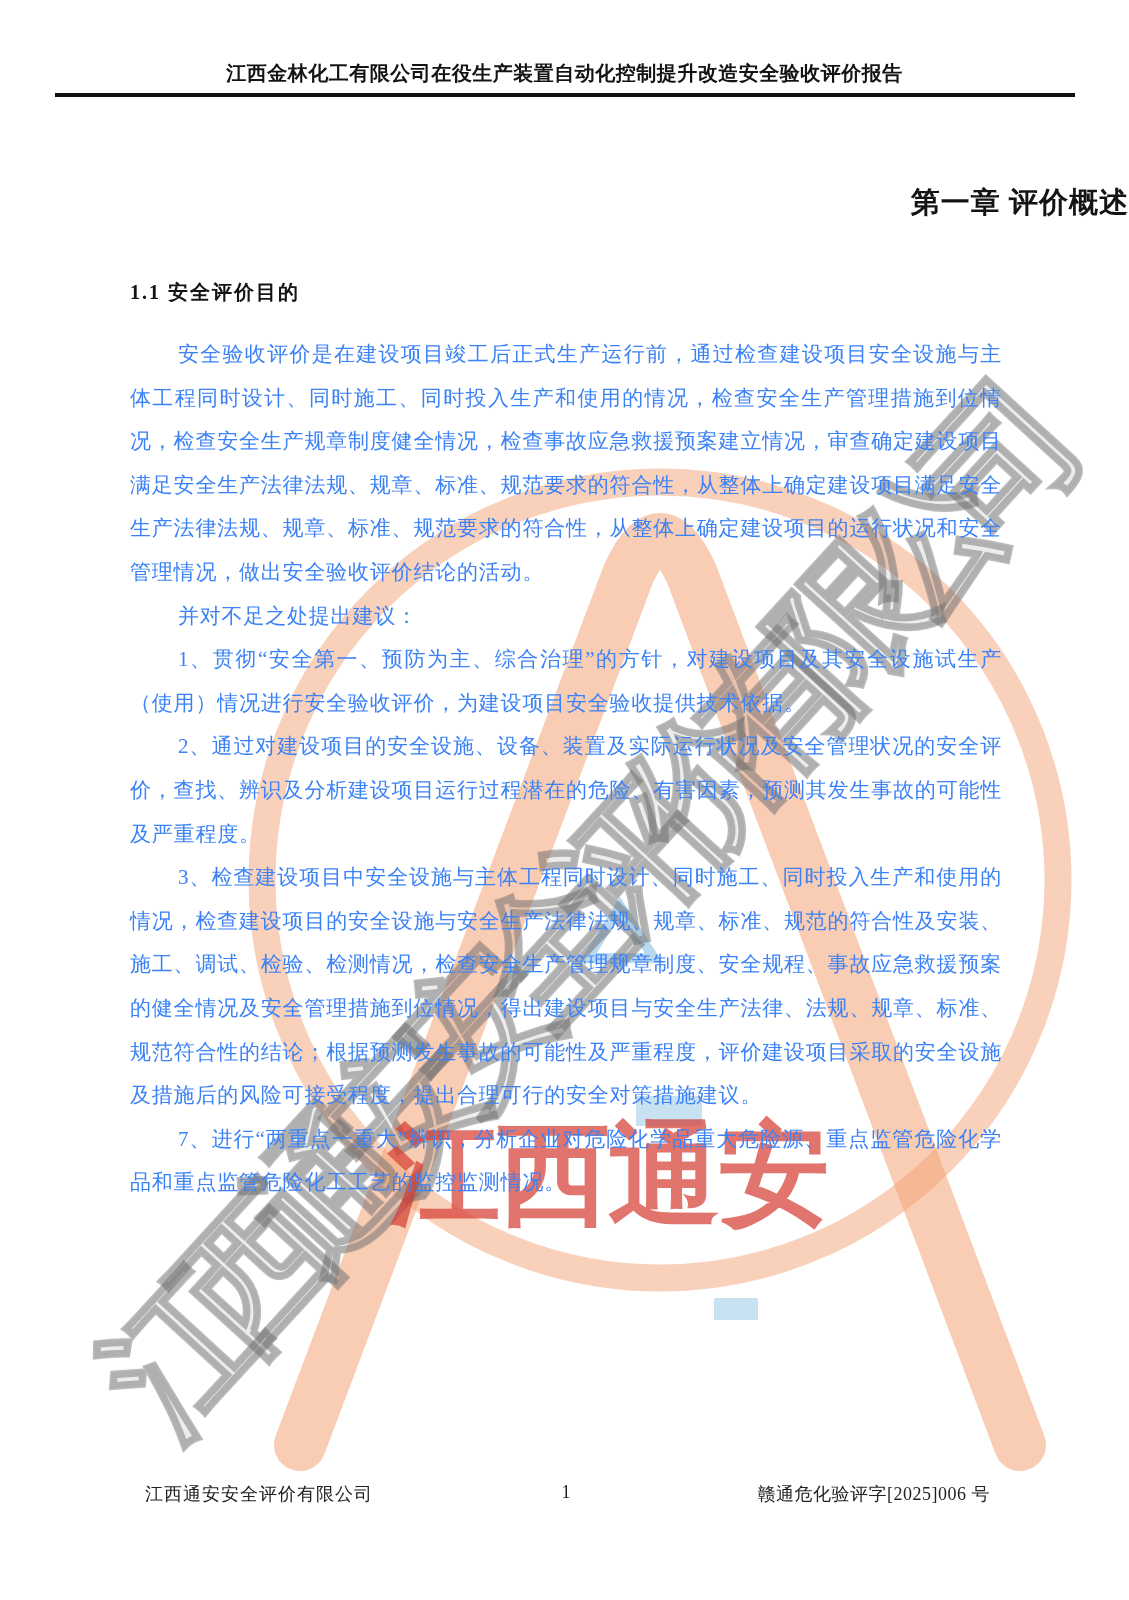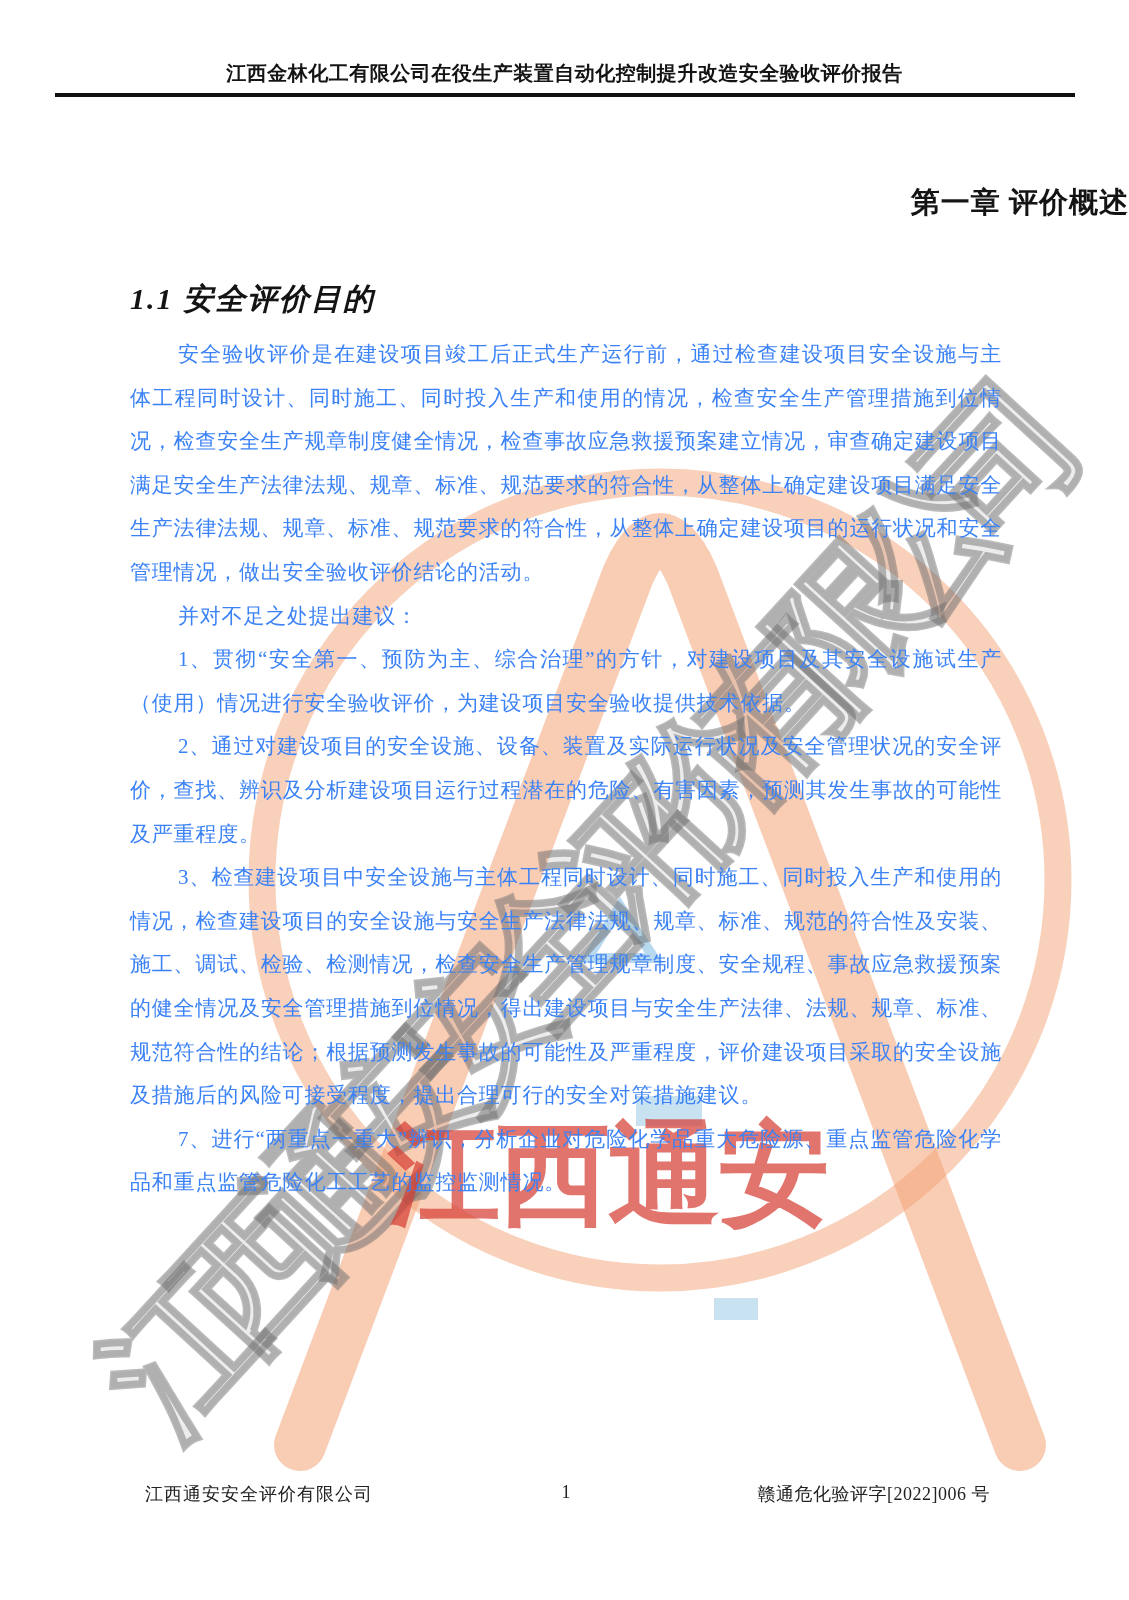--- a/index.html
+++ b/index.html
@@ -46,21 +46,21 @@
     position:absolute;top:93px;left:55px;width:1020px;height:4px;
     background:#101010;
   }
   .chapter-title{
     position:absolute;top:183px;left:0;width:100%;
     text-align:right;
     font-size:29px;font-weight:700;letter-spacing:1px;
   }
   .section-heading{
     position:absolute;top:279px;left:130px;
-    font-size:30px;font-weight:700;letter-spacing:2px;font-style:italic;
+    font-size:20px;font-weight:700;letter-spacing:2px;
   }
   .body-text{
     position:absolute;top:333px;left:130px;width:872px;
   }
   .body-text p{
     margin:0;
     text-indent:48px;
     font-size:21px;
     line-height:43.6px;
     letter-spacing:0.8px;
@@ -109,17 +109,17 @@
       <p>并对不足之处提出建议：</p>
       <p>1、贯彻“安全第一、预防为主、综合治理”的方针，对建设项目及其安全设施试生产（使用）情况进行安全验收评价，为建设项目安全验收提供技术依据。</p>
       <p>2、通过对建设项目的安全设施、设备、装置及实际运行状况及安全管理状况的安全评价，查找、辨识及分析建设项目运行过程潜在的危险、有害因素，预测其发生事故的可能性及严重程度。</p>
       <p>3、检查建设项目中安全设施与主体工程同时设计、同时施工、同时投入生产和使用的情况，检查建设项目的安全设施与安全生产法律法规、规章、标准、规范的符合性及安装、施工、调试、检验、检测情况，检查安全生产管理规章制度、安全规程、事故应急救援预案的健全情况及安全管理措施到位情况，得出建设项目与安全生产法律、法规、规章、标准、规范符合性的结论；根据预测发生事故的可能性及严重程度，评价建设项目采取的安全设施及措施后的风险可接受程度，提出合理可行的安全对策措施建议。</p>
       <p>7、进行“两重点一重大”辨识，分析企业对危险化学品重大危险源、重点监管危险化学品和重点监管危险化工工艺的监控监测情况。</p>
     </div>
 
     <div class="footer">
       <span class="f-left">江西通安安全评价有限公司</span>
       <span class="f-center">1</span>
-      <span class="f-right">赣通危化验评字[2022]006 号</span>
+      <span class="f-right">赣通危化验评字[2025]006 号</span>
     </div>
 
   </div>
 </div>
 
 </body></html>

